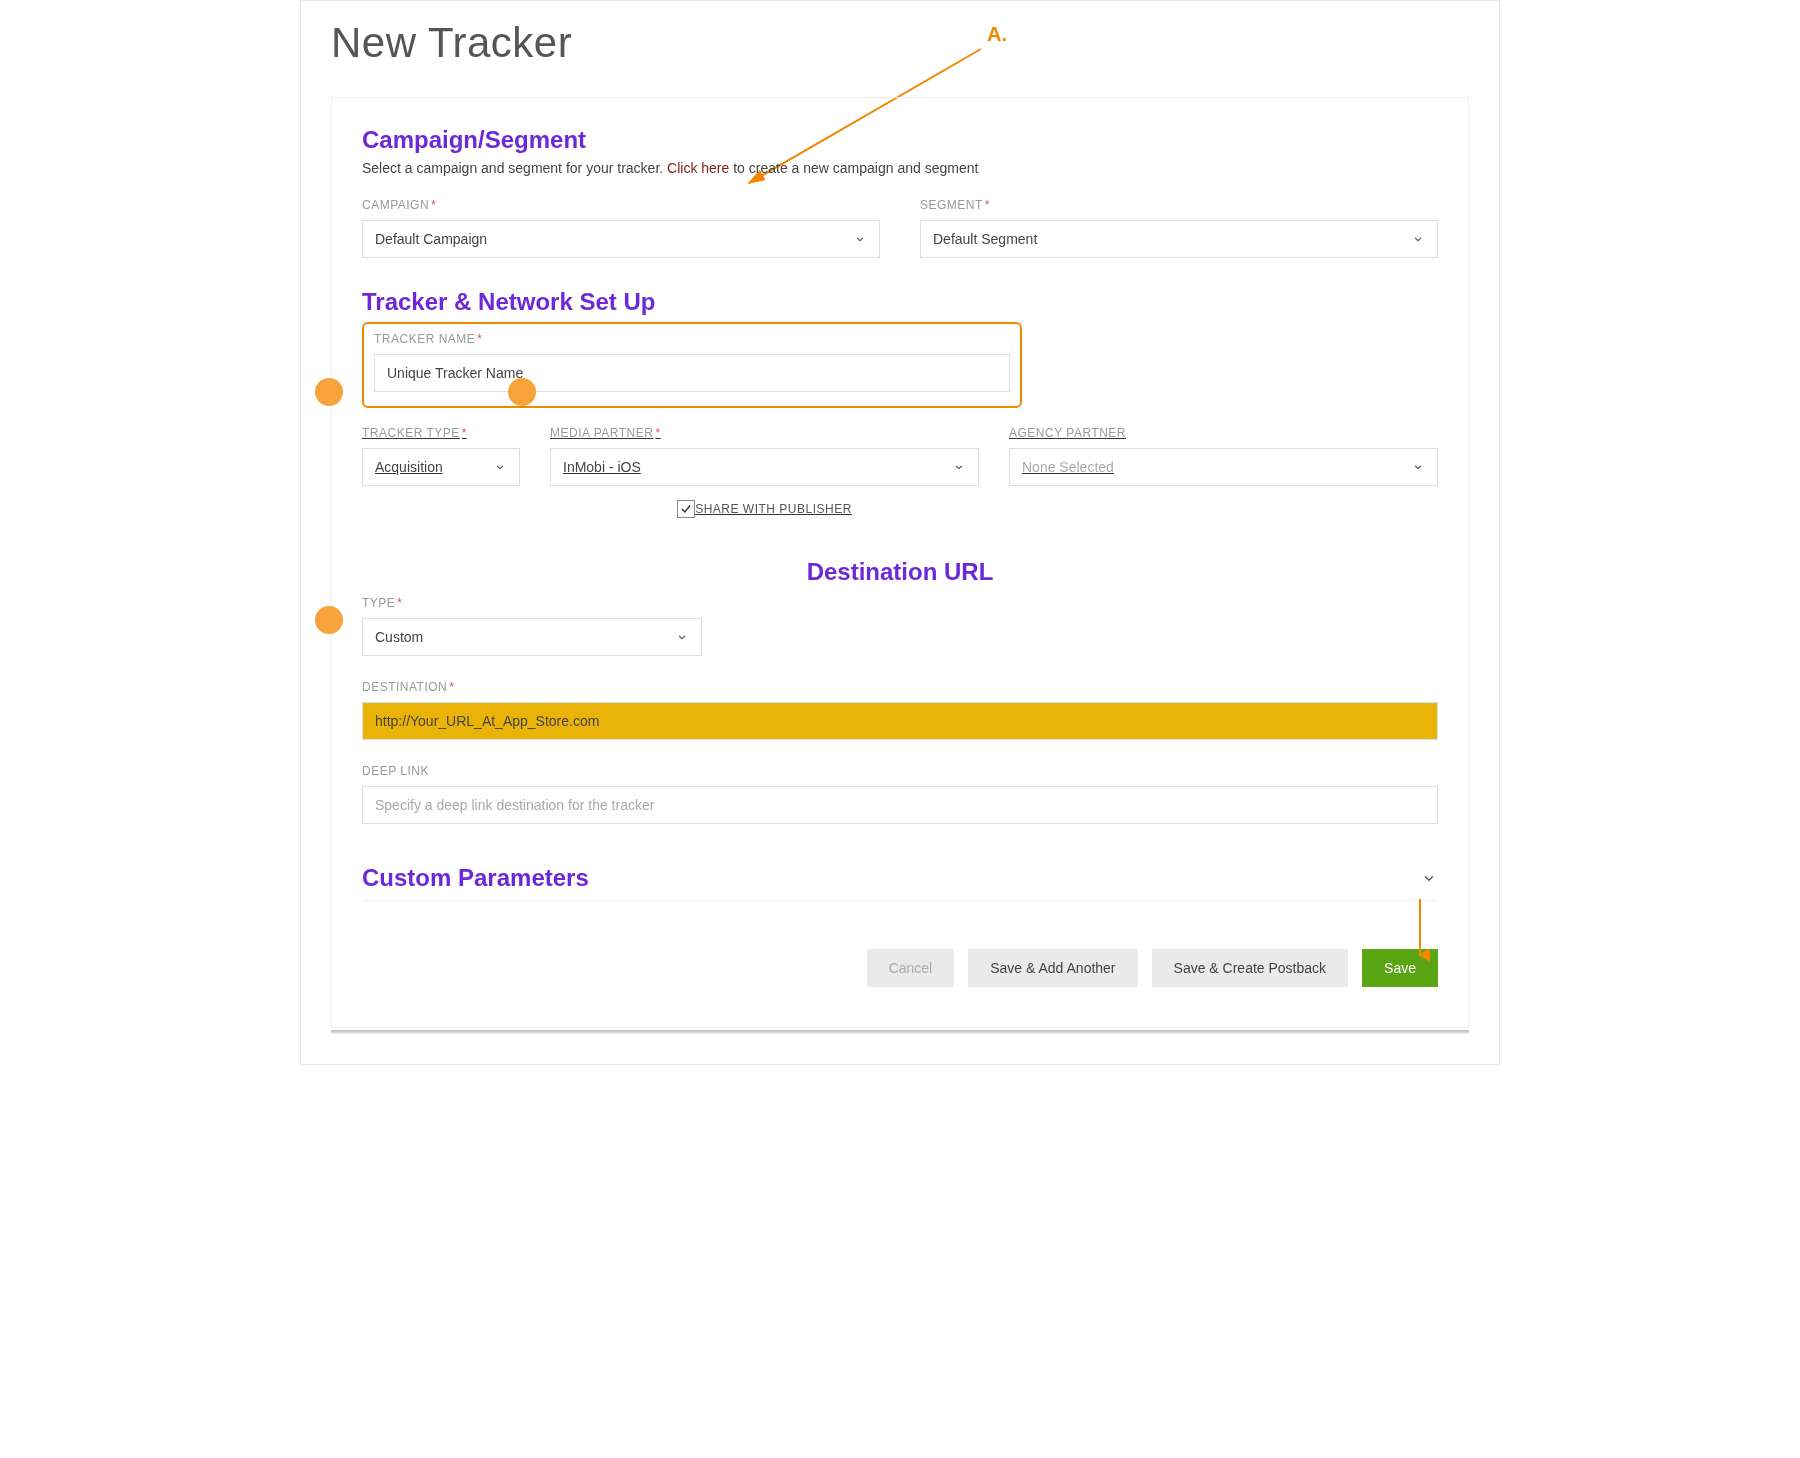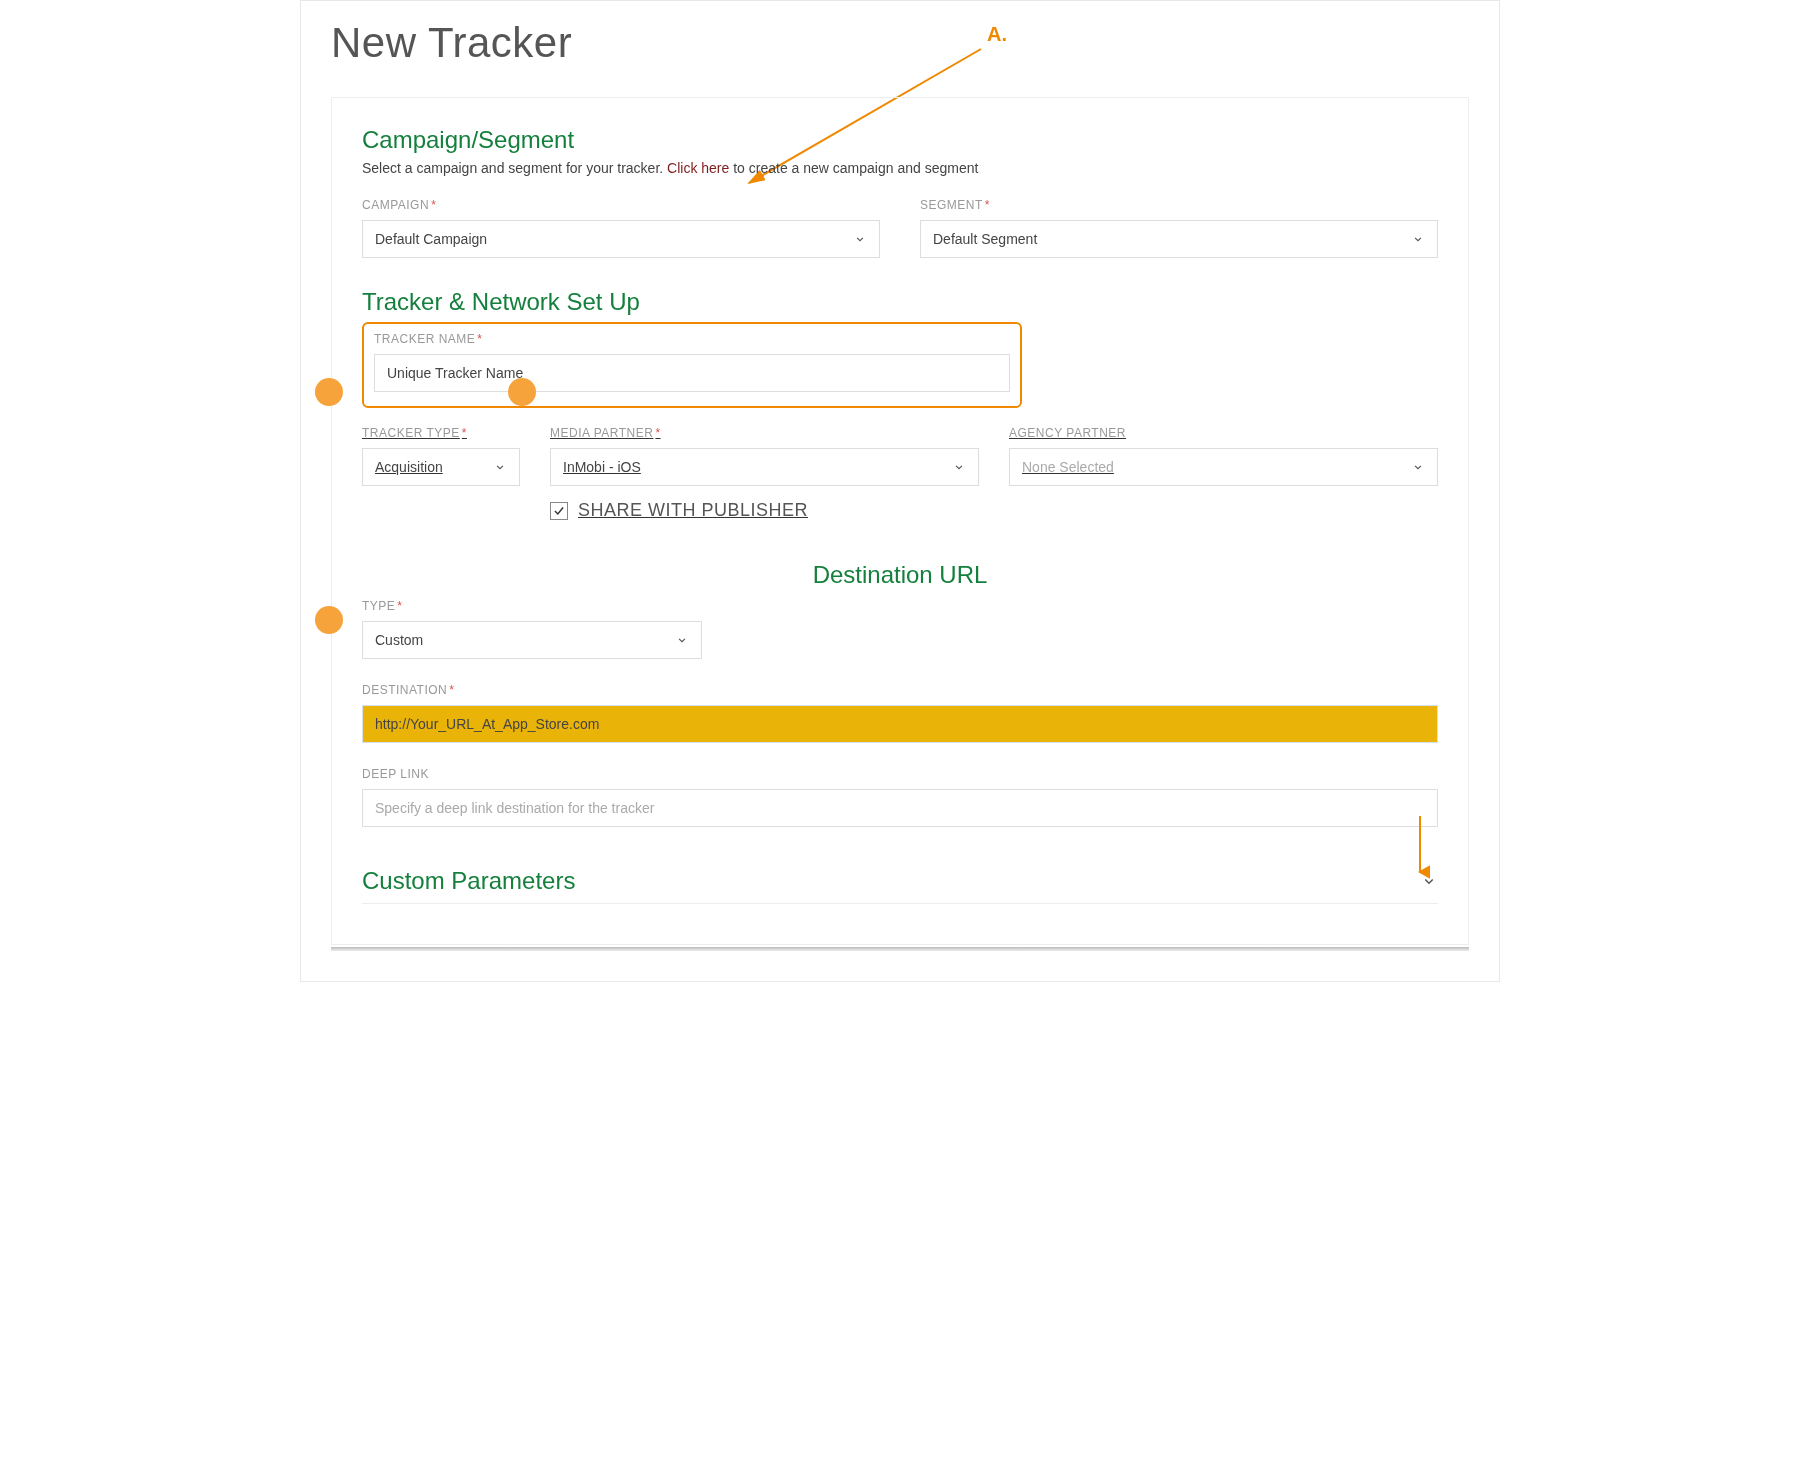--- a/index.html
+++ b/index.html
@@ -23,22 +23,22 @@
     letter-spacing: 0.5px;
     margin-bottom: 30px;
   }
   .card {
     border: 1px solid #eee;
     padding: 28px 30px 40px 30px;
     position: relative;
   }
   h2.section-title {
     font-size: 24px;
-    font-weight: 400;
-    color: #15803d;
+    font-weight: 700;
+    color: #6d28d9;
     margin-bottom: 6px;
   }
   .subtext {
     font-size: 14px;
     color: #444;
     margin-bottom: 22px;
   }
   .link { color: #7f1d1d; cursor: pointer; }
   .row { display: flex; gap: 40px; }
   .col { flex: 1; }
@@ -81,23 +81,23 @@
     padding: 8px 10px 14px 10px;
     margin-bottom: 18px;
     width: 660px;
   }
   .highlight-box .label { margin-top: 0; }
   .row3 { display: flex; gap: 30px; align-items: flex-start; text-decoration: underline; }
   .row3 .c1 { width: 158px; }
   .row3 .c2 { flex: 1; max-width: 440px; }
   .row3 .c3 { flex: 1; }
   .checkbox-row {
-    display: flex; align-items: center; gap: 10px;
+    display: flex; align-items: center; 
     margin-top: 14px;
-    font-size: 18px; letter-spacing: 0.5px; color: #555;
+    font-size: 12px; letter-spacing: 0.5px; color: #555; justify-content: center;
   }
   .checkbox {
     width: 18px; height: 18px; border: 1px solid #888;
     display: flex; align-items: center; justify-content: center;
     cursor: pointer;
   }
   .checkbox svg { width: 14px; height: 14px; }
   .dest-input {
     width: 100%;
     height: 38px;
@@ -279,16 +279,22 @@
 
     <svg style="position:absolute; right:38px; bottom:60px; width:20px; height:70px; pointer-events:none;" viewBox="0 0 20 70">
       <defs>
         <marker id="ah2" markerWidth="10" markerHeight="10" refX="5" refY="8" orient="auto">
           <path d="M0,0 L10,0 L5,9 z" fill="#f08800"></path>
         </marker>
       </defs>
       <line x1="10" y1="2" x2="10" y2="58" stroke="#f08800" stroke-width="2" marker-end="url(#ah2)"></line>
     </svg>
 
+    <div class="button-row">
+      <button class="btn disabled">Cancel</button>
+      <button class="btn">Save &amp; Add Another</button>
+      <button class="btn">Save &amp; Create Postback</button>
+      <button class="btn primary">Save</button>
+    </div>
 
   </div>
   <div class="bottom-shadow"></div>
 </div>
 
 </body></html>

